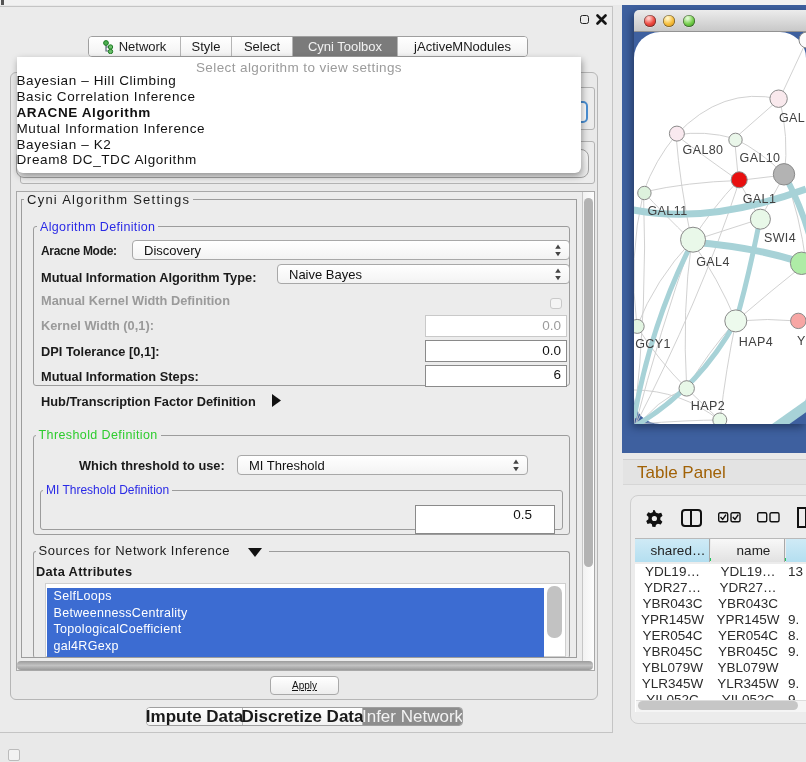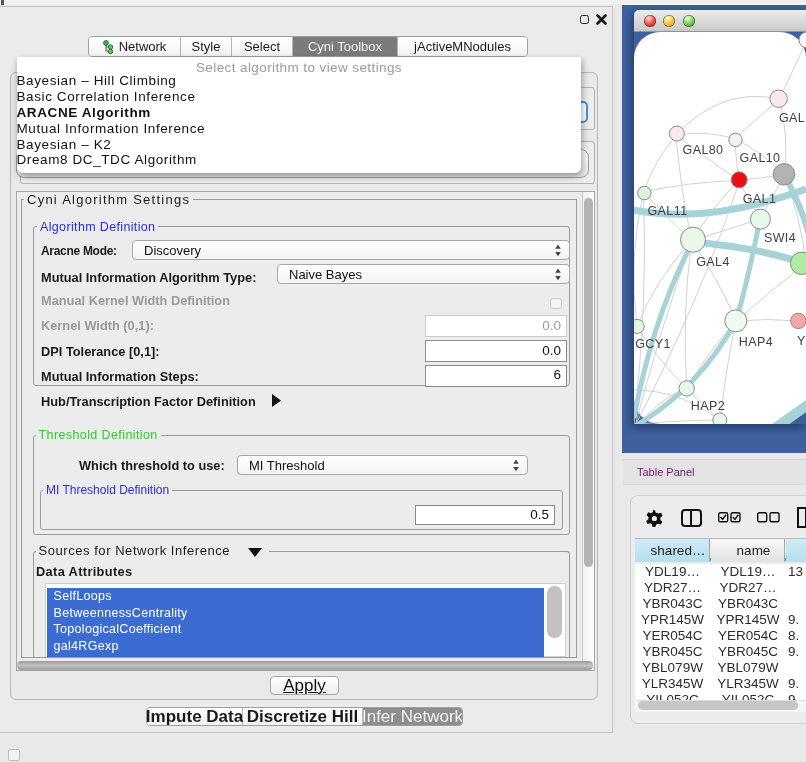--- a/index.html
+++ b/index.html
@@ -55,33 +55,33 @@
   border-radius:0 0 6px 6px; box-shadow:1px 3px 7px rgba(0,0,0,0.38); }
 #popup .ph { position:absolute; top:2.5px; left:0; width:100%; text-align:center; color:#9b9b9b; font-size:13.5px; letter-spacing:0.4px; }
 #popup .it { position:absolute; left:-0.5px; font-size:13.5px; letter-spacing:0.6px; color:#111; white-space:nowrap; }
 
 #dlist { left:45px; top:583px; width:521px; height:74px; background:#fff; border:1px solid #cfcfcf; }
 #dblue { left:46.5px; top:588px; width:497px; height:69px; background:#3c6cd2; }
 #dblue div { padding-left:7px; height:16.5px; line-height:16.5px; font-size:12.5px; color:#fff; letter-spacing:0.3px; }
 #dthumb { left:547px; top:586px; width:15px; height:52px; background:#c2c2c2; border-radius:7px; }
 
 #apply { left:270px; top:676px; width:69px; height:19px; background:linear-gradient(#ffffff,#ededed);
-  border:1px solid #a9a9a9; border-radius:4px; text-align:center; line-height:17px; font-size:17px; color:#111;text-decoration:underline; }
+  border:1px solid #a9a9a9; border-radius:4px; text-align:center; line-height:17px; font-size:10px; color:#111;text-decoration:underline; }
 
 #desktop { left:622px; top:5px; width:184px; height:448px; background:#3e609f; }
 #netframe { left:634px; top:10px; width:172px; height:414px; border-radius:5px 0 0 0;
   box-shadow:-2px 3px 8px rgba(10,20,40,0.5); }
 #nettitle { left:634px; top:10px; width:172px; height:22px; border-radius:5px 0 0 0;
   background:linear-gradient(#ececec,#c8c8c8); border-bottom:1px solid #939393; }
 .tl { position:absolute; top:15px; width:11.5px; height:11.5px; border-radius:50%; box-shadow:0 0 0 0.8px rgba(50,50,50,0.6) inset, 0 0.5px 0.5px rgba(255,255,255,0.7); }
 #netcanvas { left:634px; top:32px; width:172px; height:392px; background:#fff;border-radius:26px; }
 
 #tpheader { left:623px; top:459px; width:183px; height:26px; background:#e3e3e3;
   border-top:1px solid #d0d0d0; border-bottom:1px solid #d6d6d6; }
-#tpheader .t { position:absolute; left:14px; top:0; line-height:25px; font-size:11px; color:#701a75; }
+#tpheader .t { position:absolute; left:14px; top:0; line-height:25px; font-size:17px; color:#a16207; }
 #tcontainer { left:630px; top:495px; width:186px; height:229px; background:#ececec;
   border:1px solid #cfcfcf; border-radius:8px; }
 #thead { left:635px; top:538px; width:171px; height:23px; border-top:1px solid #b9b9b9; border-bottom:3px solid #22c55e; }
 .hc { position:absolute; top:0; height:23px; line-height:23px; text-indent:12px; text-align:center; font-size:13.5px; color:#222; }
 #tbody { left:635px; top:563.5px; width:171px; height:148.5px; background:#fff; font-size:13.5px; color:#2c2c2c; }
 .cell { position:absolute; height:16px; line-height:16px; text-align:center; white-space:nowrap; }
 #tscroll { left:636px; top:700px; width:170px; height:12px; background:#f5f5f5; border-top:1px solid #ddd; }
 #tsthumb { left:638px; top:701px; width:160px; height:9px; background:#c6c6c6; border-radius:4.5px; }
 #miniwin { left:8px; top:749px; width:12px; height:12px; background:#f2f2f2; border:1px solid #bbb; border-radius:2px; }
 #topmark { left:1px; top:0; width:3px; height:5px; background:#555; }
@@ -168,21 +168,21 @@
   <div class="mcombo" style="left:237px; top:454.5px; width:291px; height:20px;">
     <span class="tx" style="line-height:19px;">MI Threshold</span>
     <svg class="ar" width="8" height="19" viewBox="0 0 8 19">
         <path d="M4 3.5 L6.8 7.8 L1.2 7.8 Z M1.2 11 L6.8 11 L4 15.3 Z" fill="#444"></path>
       </svg>
   </div>
 
   <div class="abs gbox" style="left:40px; top:490px; width:523px; height:40px;"></div>
   <div class="gtitle" style="left:43px; top:484px; color:#2a2ae6; font-size:12px; letter-spacing:0;">MI Threshold Definition</div>
 
-  <div class="tf en" style="left:415px; top:505px; width:140px; height:20px; line-height:17px; padding-right:5px;">0.5</div>
+  <div class="tf en" style="left:415px; top:505px; width:140px; height:29px; line-height:17px; padding-right:22px;">0.5</div>
 
   <div class="abs gbox" style="left:33px; top:551px; width:537px; height:107px; border-bottom:none;"></div>
   <div class="gtitle" style="left:35.5px; top:545px; color:#1c1c1c; width:233px; font-size:13px; letter-spacing:0.55px;">Sources for Network Inference</div>
   <svg class="abs" style="left:248px; top:548px;" width="14" height="9" viewBox="0 0 14 9">
       <path d="M0 0 L14 0 L7 9 Z" fill="#111"></path>
     </svg>
 
   <label class="b" style="left:36px; top:564px; letter-spacing:0.35px;">Data Attributes</label>
   <div class="abs" id="dlist"></div>
   <div class="abs" id="dblue">
@@ -190,21 +190,21 @@
     <div>BetweennessCentrality</div>
     <div>TopologicalCoefficient</div>
     <div>gal4RGexp</div>
   </div>
   <div class="abs" id="dthumb"></div>
 
   <div class="abs" id="apply">Apply</div>
 
   <div class="abs seg" id="bottabs">
     <div class="s" style="width:96px; font-weight:bold;">Impute Data</div>
-    <div class="s" style="width:120px; font-weight:bold;">Discretize Hill</div>
+    <div class="s" style="width:120px; font-weight:bold;">Discretize Data</div>
     <div class="s sel" style="width:99px;">Infer Network</div>
   </div>
 
   <div class="abs" id="popup">
     <div class="ph">Select algorithm to view settings</div>
     <div class="it" style="top:16px;">Bayesian – Hill Climbing</div>
     <div class="it" style="top:32px;">Basic Correlation Inference</div>
     <div class="it" style="top:48px; font-weight:bold;">ARACNE Algorithm</div>
     <div class="it" style="top:63.5px;">Mutual Information Inference</div>
     <div class="it" style="top:79.5px;">Bayesian – K2</div>

